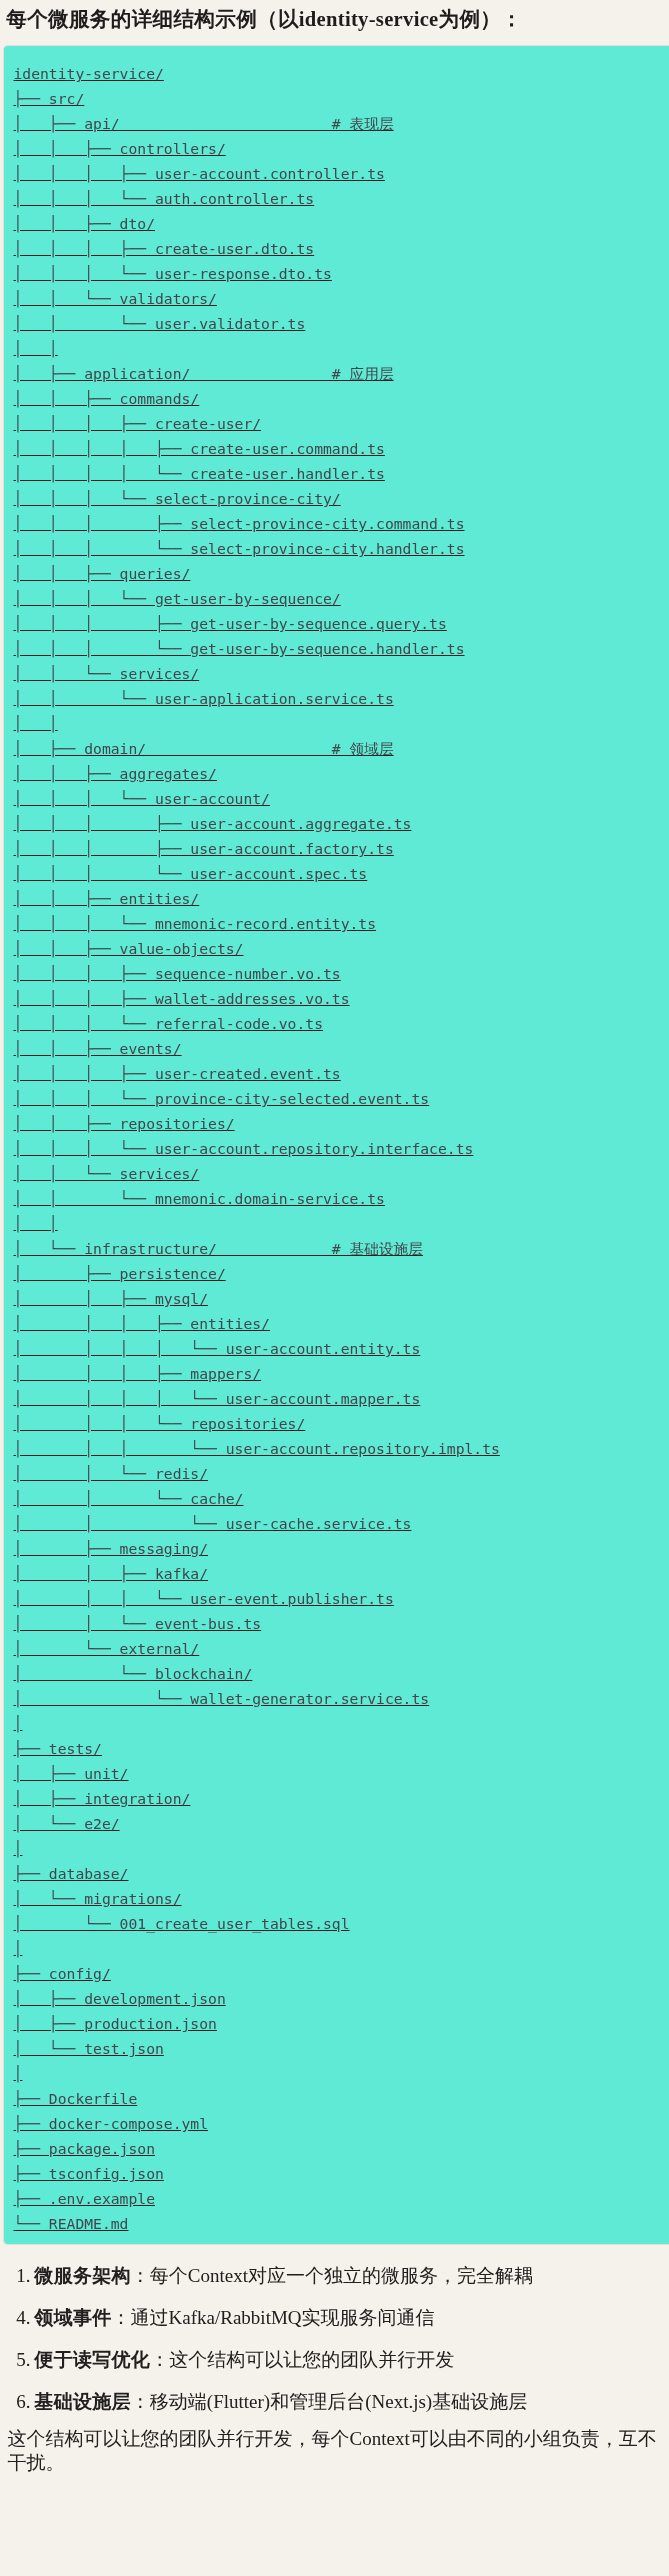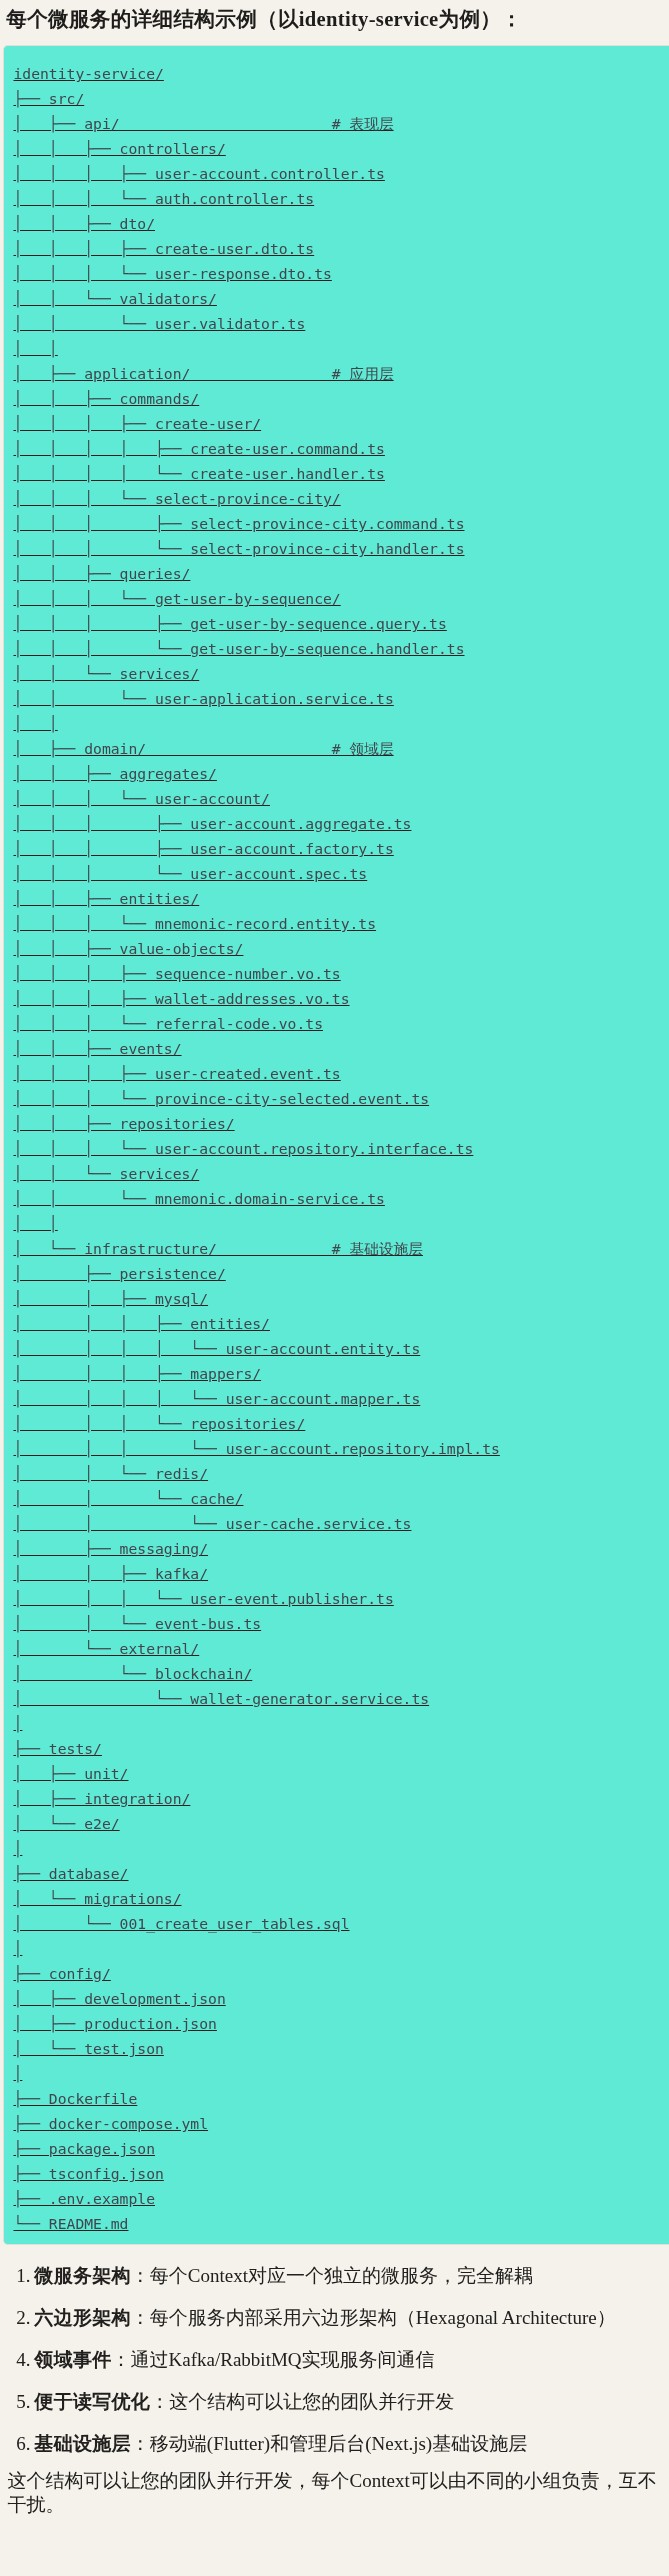--- a/index.html
+++ b/index.html
@@ -179,23 +179,20 @@
 ├── .env.example
 └── README.md</pre>
   </div>
 
   <div class="notes">
 
     <div class="note-item">
       <span class="note-num">1.</span><span class="note-label">微服务架构</span><span class="note-sep">：</span><span class="note-text">每个Context对应一个独立的微服务，完全解耦</span>
     </div>
 
-    <div class="note-item">
-      <span class="note-num">2.</span><span class="note-label">六边形架构</span><span class="note-sep">：</span><span class="note-text">每个服务内部采用六边形架构（Hexagonal Architecture）</span>
-    </div>
 
 
     <div class="note-item">
       <span class="note-num">4.</span><span class="note-label">领域事件</span><span class="note-sep">：</span><span class="note-text">通过Kafka/RabbitMQ实现服务间通信</span>
     </div>
 
     <div class="note-item">
       <span class="note-num">5.</span><span class="note-label">便于读写优化</span><span class="note-sep">：</span><span class="note-text">这个结构可以让您的团队并行开发</span>
     </div>
 

